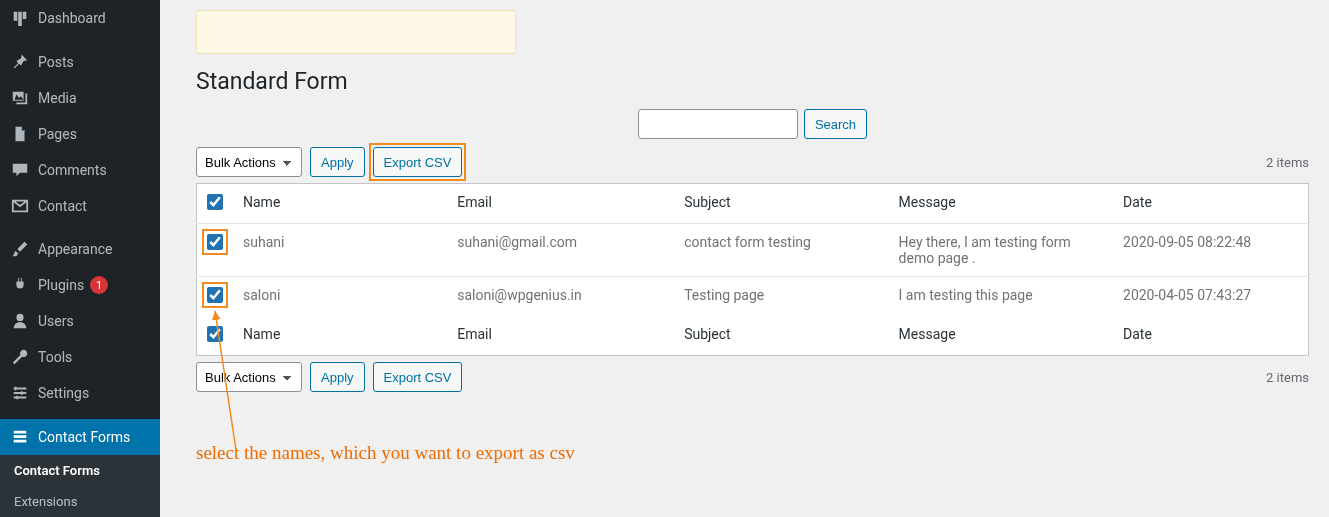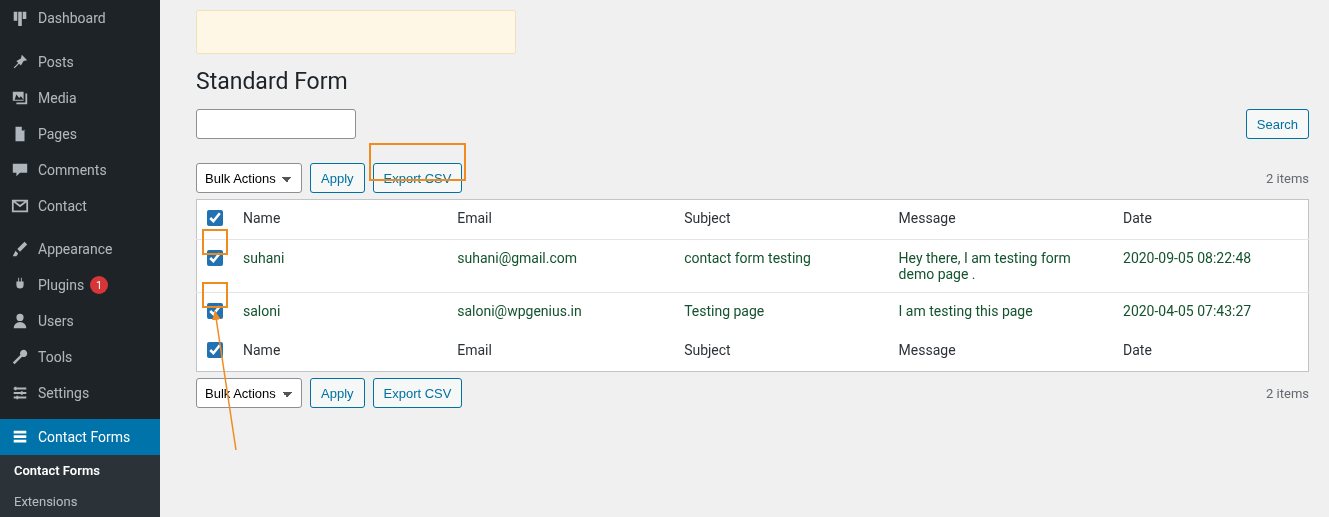--- a/index.html
+++ b/index.html
@@ -18,30 +18,30 @@
   .submenu { background: #2c3338; }
   .submenu-item { padding: 8px 12px 8px 14px; color: rgba(240,246,252,0.7); font-size: 13px; cursor: pointer; }
   .submenu-item.active { color: #fff; font-weight: 600; }
   
   .main { flex: 1; padding: 10px 20px 20px 36px; overflow: auto; }
   .notice-placeholder { background: #fef7e5; border: 1px solid #f0e2b8; height: 44px; width: 320px; border-radius: 2px; margin-bottom: 14px; }
   .page-title { font-size: 23px; font-weight: 400; color: #1d2327; margin: 6px 0 14px 0; }
   .tablenav { display: flex; align-items: center; justify-content: space-between; margin-bottom: 6px; }
   .tablenav-left { display: flex; align-items: flex-end; gap: 8px; }
   .tablenav-right { display: flex; align-items: center; gap: 8px; }
-  .search-row { display: flex; justify-content: space-between; gap: 6px; margin-bottom: 24px; align-items: center; }
+  .search-row { display: flex; justify-content: center; gap: 6px; margin-bottom: 8px; align-items: center; }
   .search-row input[type=text]{ width: 160px; height:30px; border:1px solid #8c8f94; border-radius:3px; padding:0 8px; background:#fff;}
   .button { border: 1px solid #0071a1; color: #0071a1; background: #f6f7f7; border-radius: 3px; padding: 4px 10px; font-size: 13px; cursor: pointer; height:30px; display:inline-flex; align-items:center;}
   .select { border: 1px solid #8c8f94; border-radius: 3px; padding: 4px 24px 4px 8px; font-size: 13px; background: #fff; appearance: none; cursor: pointer; height:30px; background-image: linear-gradient(45deg, transparent 50%, #555 50%), linear-gradient(135deg, #555 50%, transparent 50%); background-position: calc(100% - 14px) 13px, calc(100% - 9px) 13px; background-size: 5px 5px, 5px 5px; background-repeat: no-repeat; }
   .items-count { color: #646970; font-size: 13px; }
   .table { width: 100%; border: 1px solid #c3c4c7; border-collapse: collapse; background: #fff; }
   .table th, .table td { text-align: left; padding: 10px 10px; font-size: 14px; vertical-align: top; }
   .table thead th, .table tfoot th { font-weight: 400; color:#2c3338; }
   .table tbody tr { border-top: 1px solid #e5e5e5; }
-  .table a, .link { color: #14532d; cursor: pointer; }
+  .table a, .link { color: #737373; cursor: pointer; }
   .check-col { width: 34px; text-align:center; }
   .col-name { width: 220px; }
   .col-email { width: 230px; }
   .col-subject { width: 220px; }
   .col-message { width: 230px; }
   .col-date { width: 200px; }
   .check { width:16px; height:16px; accent-color:#2271b1; cursor:pointer;}
   .hl { position:absolute; border:2px solid #ef8b1f; pointer-events:none; }
   .main-wrap { position: relative; }
   .annotation { color: #ef6c00; font-size: 19px; margin-top: 50px; font-family: Georgia, serif;}
@@ -229,20 +229,21 @@
             <option>Bulk Actions</option>
           </select>
           <button class="button">Apply</button>
           <button class="button">Export CSV</button>
         </div>
         <div class="tablenav-right">
           <span class="items-count">2 items</span>
         </div>
       </div>
 
+      <div class="annotation">select the names, which you want to export as csv</div>
 
       <div class="hl" id="hl-export" style="left: 172.531px; top: 133px; width: 97.9219px; height: 38px;"></div>
       <div class="hl" id="hl-check-0" style="left: 6px; top: 219px; width: 26px; height: 26px;"></div>
       <div class="hl" id="hl-check-1" style="left: 6px; top: 272px; width: 26px; height: 26px;"></div>
       <svg class="arrow-svg" id="arrow" width="120" height="143" style="left: -10px; top: 299px;">
         <defs>
             <marker id="ah" markerWidth="8" markerHeight="8" refX="6" refY="3" orient="auto">
               <path d="M0,0 L6,3 L0,6 z" fill="#ef8b1f"></path>
             </marker>
           </defs>

